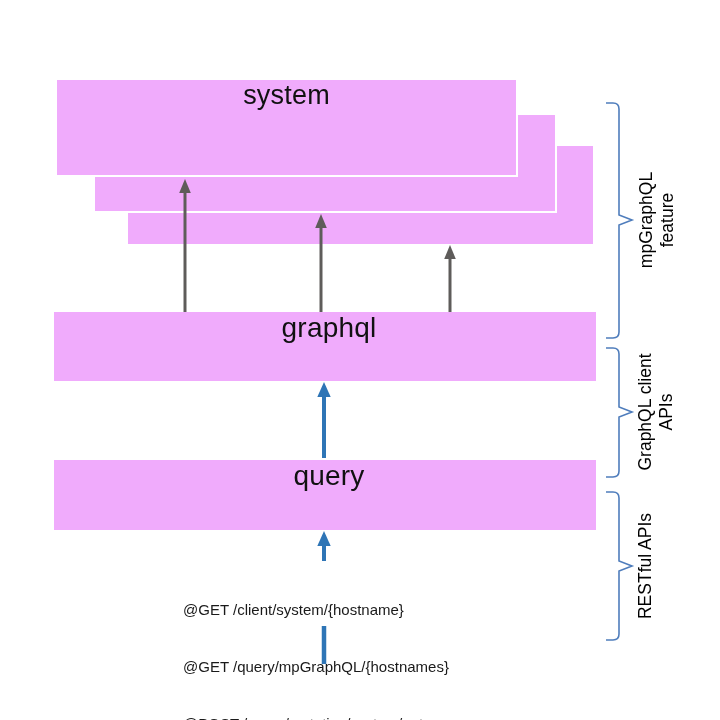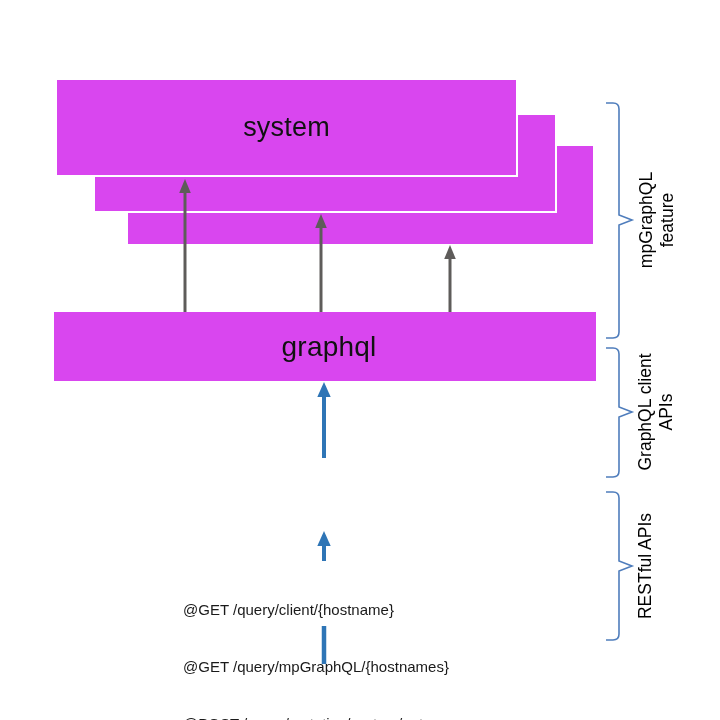--- a/index.html
+++ b/index.html
@@ -1,21 +1,21 @@
 <!DOCTYPE html>
 <html><head>
 <meta charset="utf-8">
 <style>
   html,body{margin:0;padding:0;background:#fff;}
   #canvas{
     position:relative;width:720px;height:720px;background:#ffffff;
     font-family:"Liberation Sans",sans-serif;color:#1a1a1a;overflow:hidden;
   }
   .box{
-    position:absolute;background:#d946ef;display:flex;align-items:center;justify-content:center;
+    position:absolute;background:#f0abfc;display:flex;align-items:flex-start;justify-content:center;
   }
   .layer{box-sizing:border-box;}
   #layer1{left:55px;top:78px;width:463px;height:99px;z-index:3;border:2px solid #ffffff;}
   #layer2{left:93px;top:113px;width:464px;height:100px;z-index:2;border:2px solid #ffffff;}
   #layer3{left:128px;top:146px;width:465px;height:98px;z-index:1;}
   #graphql-bar{left:54px;top:312px;width:542px;height:69px;z-index:1;}
   #query-bar{left:54px;top:460px;width:542px;height:70px;z-index:1;}
   .box-label{font-size:27px;color:#111;letter-spacing:.2px;}
   .bar-label{font-size:28px;color:#111;letter-spacing:.2px;margin-left:8px;}
   #arrow-svg{position:absolute;left:0;top:0;width:720px;height:720px;z-index:4;pointer-events:none;}
@@ -40,20 +40,23 @@
   <div class="box layer" id="layer3"></div>
   <div class="box layer" id="layer2"></div>
   <div class="box layer" id="layer1">
     <span class="box-label">system</span>
   </div>
 
   <div class="box" id="graphql-bar">
     <span class="bar-label">graphql</span>
   </div>
 
+  <div class="box" id="query-bar">
+    <span class="bar-label">query</span>
+  </div>
 
   <svg id="arrow-svg" viewBox="0 0 720 720">
 
     <g stroke="#5E5C5A" fill="#5E5C5A">
       <line x1="185" y1="312" x2="185" y2="192" stroke-width="3"></line>
       <polygon points="185,179 179.2,193 190.8,193" stroke="none"></polygon>
     </g>
     <g stroke="#5E5C5A" fill="#5E5C5A">
       <line x1="321" y1="312" x2="321" y2="227" stroke-width="3"></line>
       <polygon points="321,214 315.2,228 326.8,228" stroke="none"></polygon>
@@ -79,21 +82,21 @@
     </g>
     <g fill="none" stroke="#4F7DBC" stroke-width="1.6">
       <path d="M606,348 L613,348 Q619,348 619,354 L619,407 L632,412 L619,417 L619,471 Q619,477 613,477 L606,477"></path>
     </g>
     <g fill="none" stroke="#4F7DBC" stroke-width="1.6">
       <path d="M606,492 L613,492 Q619,492 619,498 L619,561 L632,566 L619,571 L619,634 Q619,640 613,640 L606,640"></path>
     </g>
   </svg>
 
   <div class="endpoints">
-    <div>@GET /query/client/{hostname}</div>
+    <div>@GET /client/system/{hostname}</div>
     <div>@GET /query/mpGraphQL/{hostnames}</div>
     <div>@POST /query/mutation/system/note</div>
   </div>
 
   <div class="vlabel" id="vlabel-1">
     <div>mpGraphQL</div>
     <div>feature</div>
   </div>
   <div class="vlabel" id="vlabel-2">
     <div>GraphQL client</div>

